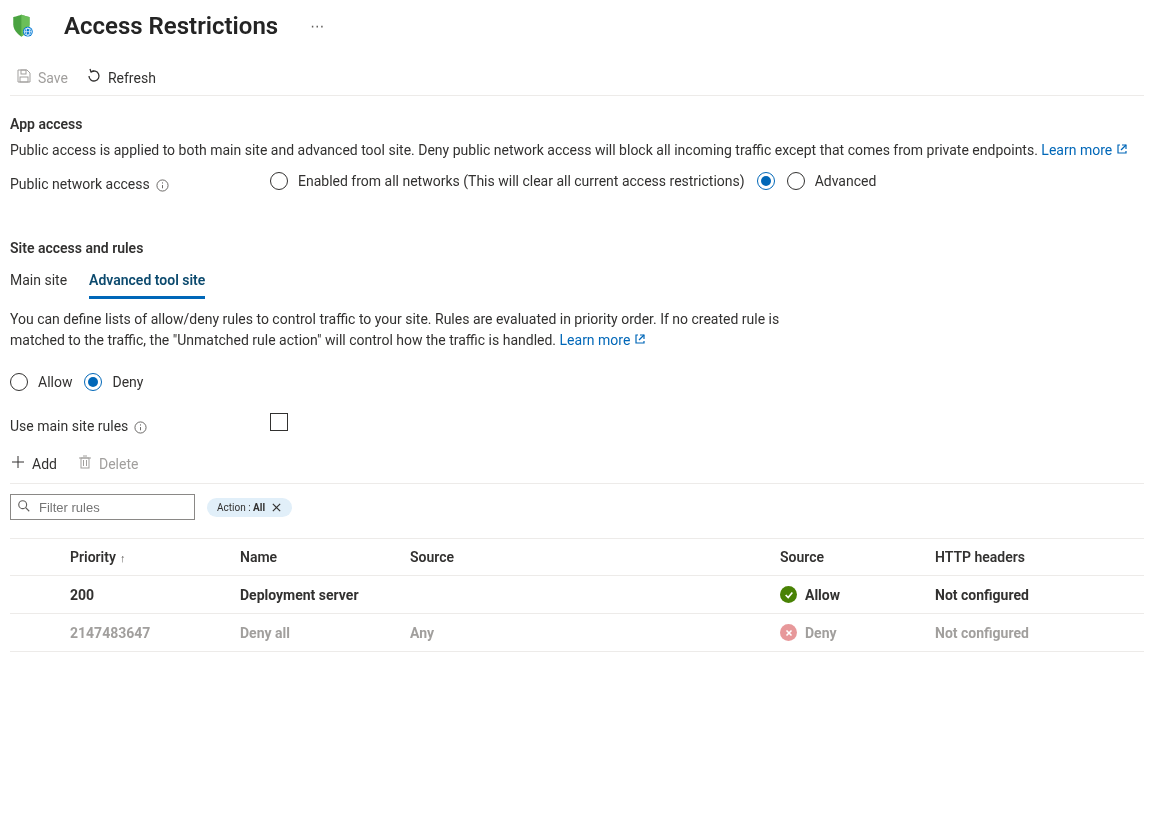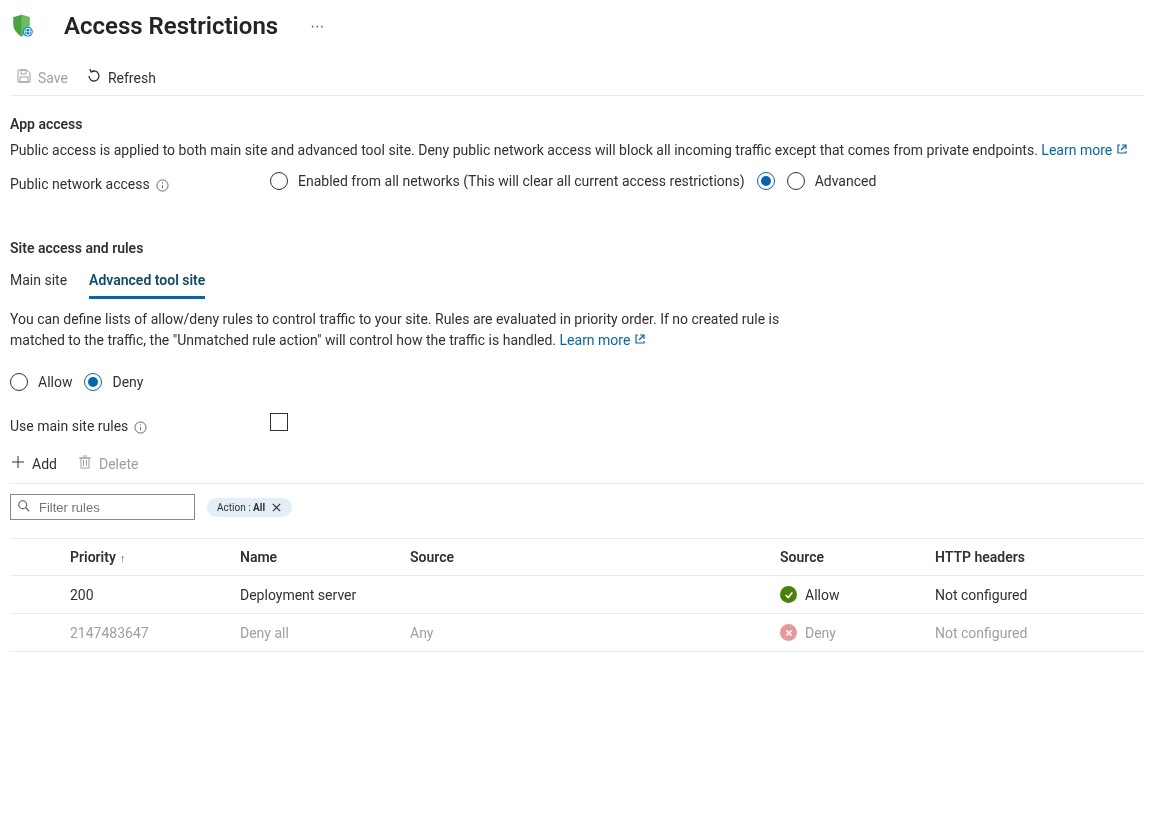--- a/index.html
+++ b/index.html
@@ -92,21 +92,21 @@
     background:#e1eff9; color:#323130; border-radius:14px;
     padding:4px 10px; font-size:10px;
   }
   .pill .pill-x { display:inline-flex; cursor:pointer; }
   .pill .pill-x svg { width:11px; height:11px; }
   
   .rules-table {
     width:100%; border-collapse:collapse; margin-top:18px;
   }
   .rules-table th, .rules-table td {
-    text-align:left; padding:10px 10px 10px 0; font-size:14px;
+    text-align:left; padding:10px 10px 10px 0; font-size:14px;font-weight:bold;
   }
   .rules-table th { font-weight:600; }
   .rules-table thead tr { border-bottom:1px solid #edebe9; border-top:1px solid #edebe9; }
   .rules-table tbody tr { border-bottom:1px solid #edebe9; }
   .col-expand { width:60px; }
   .col-priority { width:170px; }
   .col-name { width:170px; }
   .col-source { width:370px; }
   .col-action { width:155px; }
   .muted-row td { color:#a19f9d; }

